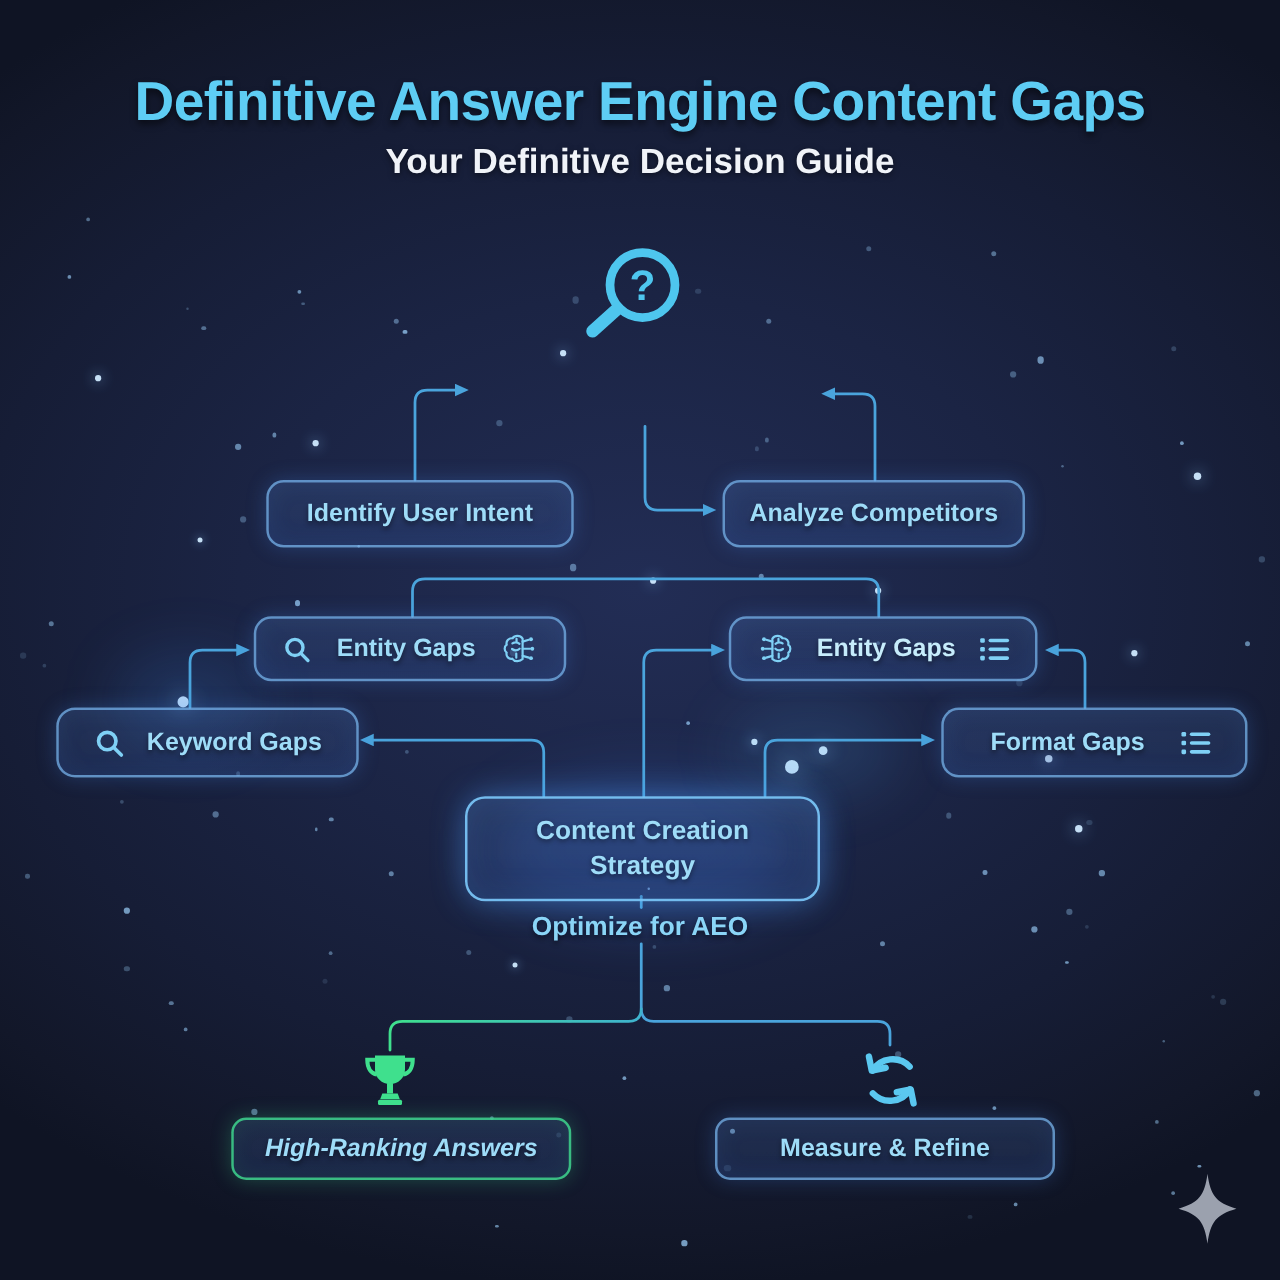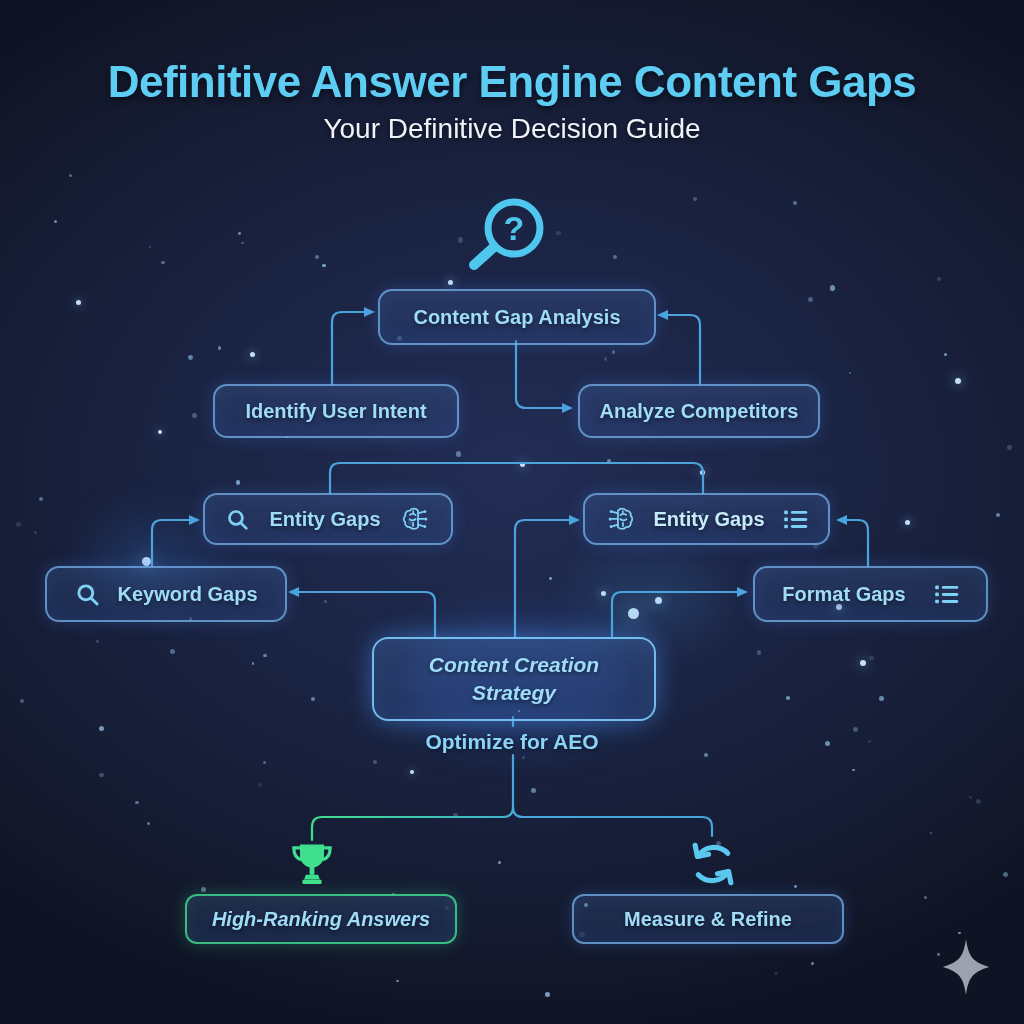--- a/index.html
+++ b/index.html
@@ -13,21 +13,21 @@
   .particle{position:absolute;border-radius:50%;background:#9fd4ff;pointer-events:none;}
   .glow-blob{position:absolute;border-radius:50%;filter:blur(22px);pointer-events:none;}
 
   .title{
     position:absolute;left:0;top:57px;width:100%;text-align:center;
     font-size:44px;font-weight:bold;letter-spacing:-0.5px;color:#5ecdf4;
     text-shadow:0 3px 6px rgba(0,0,0,.55);
   }
   .subtitle{
     position:absolute;left:0;top:113px;width:100%;text-align:center;
-    font-size:28px;font-weight:400;color:#f0f3f8;
+    font-size:28px;font-weight:700;color:#f0f3f8;
     text-shadow:0 2px 5px rgba(0,0,0,.5);
   }
 
   .node{
     position:absolute;display:flex;align-items:center;justify-content:center;
     border:2px solid rgba(118,178,234,.75);border-radius:14px;
     background:linear-gradient(180deg, rgba(96,144,216,.17), rgba(52,86,160,.25));
     box-shadow:0 0 16px rgba(70,140,240,.25), inset 0 0 20px rgba(70,140,240,.10);
     color:#9edcf8;font-weight:bold;font-size:20px;
     text-shadow:0 2px 4px rgba(0,0,0,.45);
@@ -204,23 +204,20 @@
   <div class="big-icon" style="left:452px;top:188px;">
     <svg width="110" height="96" viewBox="0 0 110 96">
       <g stroke="currentColor" fill="none">
         <circle cx="62" cy="40" r="26" stroke-width="7"></circle>
         <line x1="42" y1="59" x2="22" y2="77" stroke-width="10" stroke-linecap="round"></line>
       </g>
       <text x="62" y="52" text-anchor="middle" font-size="34" font-weight="bold" fill="currentColor">?</text>
     </svg>
   </div>
 
-  <div class="node" style="left:378px;top:289px;width:274px;height:52px;">
-    <span>Content Gap Analysis</span>
-  </div>
 
   <div class="node" style="left:213px;top:384px;width:242px;height:50px;">
     <span>Identify User Intent</span>
   </div>
 
   <div class="node" style="left:578px;top:384px;width:238px;height:50px;">
     <span>Analyze Competitors</span>
   </div>
 
   <div class="node" style="left:203px;top:493px;width:250px;height:52px;justify-content:space-between;padding:0 20px;box-sizing:border-box;">
@@ -268,49 +265,49 @@
           </g>
         <g stroke="currentColor" stroke-width="2.7" stroke-linecap="round">
             <line x1="9.5" y1="5.9" x2="22" y2="5.9"></line>
             <line x1="9.5" y1="12.4" x2="22" y2="12.4"></line>
             <line x1="9.5" y1="18.9" x2="22" y2="18.9"></line>
           </g>
       </svg>
     </span>
   </div>
 
-  <div class="node" style="left:45px;top:566px;width:238px;height:52px;gap:16px;">
+  <div class="node" style="left:45px;top:566px;width:238px;height:52px;gap:16px;border-radius:15px;">
     <span class="ico">
       <svg width="27" height="27" viewBox="0 0 24 24" stroke="currentColor" fill="none" stroke-width="2.6" stroke-linecap="round">
         <circle cx="10.5" cy="10.5" r="6.2"></circle>
           <line x1="15.3" y1="15.3" x2="20.5" y2="20.5"></line>
       </svg>
     </span>
     <span>Keyword Gaps</span>
   </div>
 
-  <div class="node" style="left:753px;top:566px;width:231px;height:52px;gap:27px;">
+  <div class="node" style="left:753px;top:566px;width:231px;height:52px;gap:27px;padding-left:10px;">
     <span>Format Gaps</span>
     <span class="ico">
       <svg width="26" height="26" viewBox="0 0 24 24">
         <g fill="currentColor">
             <rect x="2" y="4.2" width="3.4" height="3.4" rx="1"></rect>
             <rect x="2" y="10.7" width="3.4" height="3.4" rx="1"></rect>
             <rect x="2" y="17.2" width="3.4" height="3.4" rx="1"></rect>
           </g>
         <g stroke="currentColor" stroke-width="2.7" stroke-linecap="round">
             <line x1="9.5" y1="5.9" x2="22" y2="5.9"></line>
             <line x1="9.5" y1="12.4" x2="22" y2="12.4"></line>
             <line x1="9.5" y1="18.9" x2="22" y2="18.9"></line>
           </g>
       </svg>
     </span>
   </div>
 
-  <div class="node node-strong two-line" style="left:372px;top:637px;width:280px;height:80px;font-size:21px;font-style:italic;">
+  <div class="node node-strong two-line" style="left:372px;top:637px;width:280px;height:80px;font-size:21px;">
     <span>Content Creation</span>
     <span>Strategy</span>
   </div>
 
   <div class="free-label" style="left:362px;top:730px;width:300px;">Optimize for AEO</div>
 
   <div class="big-icon green-icon" style="left:288px;top:837px;">
     <svg width="48" height="56" viewBox="0 0 28 30">
       <g fill="currentColor">
         <path d="M7 3 h14 v6.4 a7 7 0 0 1 -14 0 Z"></path>

